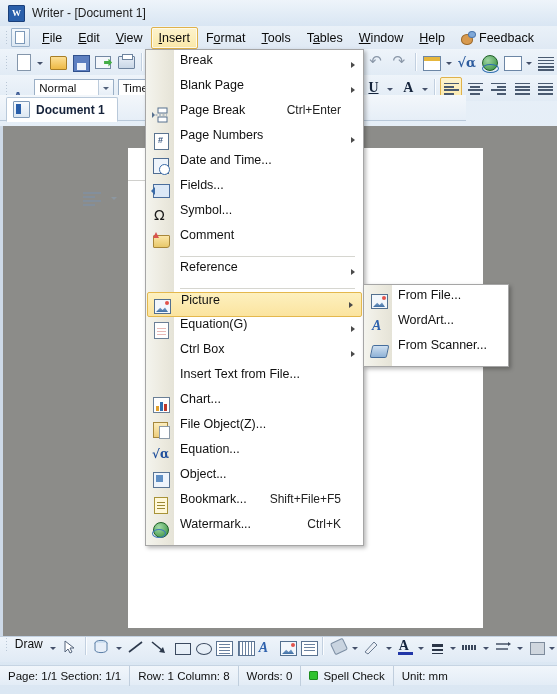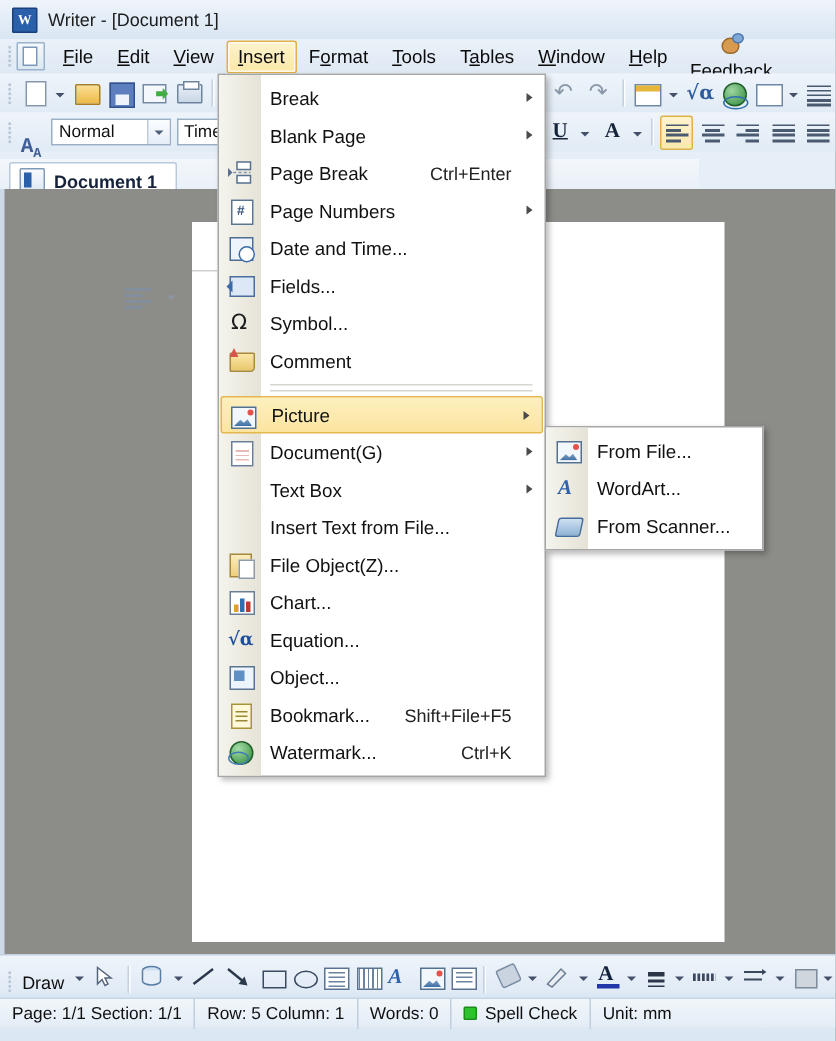--- a/index.html
+++ b/index.html
@@ -30,21 +30,21 @@
     background-image:radial-gradient(#b9c7d6 40%, transparent 41%);
     background-size:3px 3px;}
   .menubar-appico{width:17px;height:17px;margin-right:4px;position:relative;
     background:linear-gradient(180deg,#f4f8fc,#dde8f3);border:1px solid #9bb2cb;border-radius:1px;}
   .menubar-appico::after{content:"";position:absolute;left:3px;top:2px;width:8px;height:11px;
     background:#fff;border:1px solid #7c98b8;}
   .mi{padding:3px 7px;font-size:12.5px;color:#0b0b0b;white-space:nowrap;border:1px solid transparent;border-radius:2px;}
   .mi.active{background:linear-gradient(180deg,#fdf3cd 0%,#fae8a8 100%);
     border:1px solid #e0b24a;box-shadow:inset 0 0 0 1px #fdfaeb;}
   .mi u{text-decoration:underline;}
-  .feedback{display:flex;align-items:center;gap:4px;padding:2px 6px;flex-direction:column;}
+  .feedback{display:flex;align-items:center;gap:4px;padding:2px 6px;}
   .fb-ico{width:15px;height:14px;position:relative;}
   .fb-ico::before{content:"";position:absolute;left:1px;top:3px;width:10px;height:9px;
     border-radius:50% 50% 45% 45%;background:#d89a4e;border:1px solid #9c6a2c;}
   .fb-ico::after{content:"";position:absolute;left:8px;top:0px;width:6px;height:5px;
     background:#7fa8d8;border:1px solid #4d77ad;border-radius:50%;}
 
   
   .tbrow{position:absolute;left:0;width:557px;height:26px;
     background:linear-gradient(180deg,#eef4fa 0%,#e1ebf5 100%);
     display:flex;align-items:center;box-sizing:border-box;padding-left:4px;}
@@ -92,21 +92,21 @@
     font-family:"Liberation Serif",serif;font-style:italic;font-weight:bold;font-size:14px;color:#16253c;}
   .ic-under{left:0;top:0;width:21px;height:21px;display:flex;align-items:center;justify-content:center;
     font-family:"Liberation Serif",serif;font-weight:bold;font-size:14px;color:#16253c;text-decoration:underline;}
   .ic-bigA{left:0;top:0;width:21px;height:21px;display:flex;align-items:center;justify-content:center;
     font-family:"Liberation Serif",serif;font-weight:bold;font-size:14px;color:#16253c;}
   .ic-align{left:3px;top:5px;width:15px;height:12px;}
   .ic-align i{display:block;height:1.8px;background:#4a5a70;margin-bottom:1.7px;}
   .ic-styleA{left:1px;top:12px;font-size:14px;color:#3f5d96;font-family:Liberation Mono, monospace;font-weight:bold;}
 
   
-  .tabstrip{position:absolute;left:0;top:106px;width:466px;height:25px;
+  .tabstrip{position:absolute;left:0;top:95px;width:466px;height:25px;
     background:linear-gradient(180deg,#f3f7fb,#e6eef7);border-bottom:1px solid #b9c9da;}
   .doctab{position:absolute;left:6px;top:2px;height:23px;padding:0 12px 0 6px;display:flex;align-items:center;gap:6px;
     background:#ffffff;border:1px solid #b9c9da;border-bottom:1px solid #fff;border-radius:2px 2px 0 0;}
   .doctab .dico{width:15px;height:15px;background:linear-gradient(180deg,#f7fafd,#dde8f3);
     border:1px solid #7f9ab8;border-radius:1px;position:relative;}
   .doctab .dico::after{content:"";position:absolute;left:2px;top:2px;width:5px;height:10px;background:#2a5faa;}
   .doctab span{font-size:12px;font-weight:bold;color:#15223a;}
 
   
   .canvas{position:absolute;left:0;top:126px;width:557px;height:510px;background:#8c8c89;
@@ -115,21 +115,21 @@
   .page-top-notch{position:absolute;left:125px;top:22px;width:42px;height:32px;background:#fff;
     border-right:1px solid #d0d0cd;border-bottom:1px solid #d0d0cd;}
   .float-ico{position:absolute;left:80px;top:66px;width:26px;height:14px;opacity:.55;}
   .float-ico i{display:block;height:2px;background:#7d93ad;margin-bottom:2px;}
   .float-ico .c{position:absolute;right:-8px;top:5px;border-left:3px solid transparent;
     border-right:3px solid transparent;border-top:3px solid #8ca0b6;}
 
   
   .drawbar{position:absolute;left:0;top:636px;width:557px;height:26px;
     background:linear-gradient(180deg,#eef4fa 0%,#e0eaf5 100%);
-    display:flex;align-items:flex-end;padding-left:4px;box-sizing:border-box;border-top:1px solid #c3d1e1;}
+    display:flex;align-items:flex-start;padding-left:4px;box-sizing:border-box;border-top:1px solid #c3d1e1;}
   .drawbar .lbl{font-size:12px;color:#0f0f0f;padding:0 4px;}
   .dbtn{width:21px;height:21px;position:relative;margin:0 1px;}
   .sh-rect{position:absolute;left:4px;top:6px;width:14px;height:10px;border:1.4px solid #3b4a60;}
   .sh-ell{position:absolute;left:4px;top:6px;width:14px;height:10px;border:1.4px solid #3b4a60;border-radius:50%;}
   .sh-txt{position:absolute;left:3px;top:4px;width:15px;height:13px;background:#fff;border:1px solid #5b7391;}
   .sh-txt i{display:block;height:1.4px;background:#6b82a0;margin:1.6px 2px;}
   .sh-wa{position:absolute;left:3px;top:3px;font-size:14px;font-weight:bold;font-style:italic;color:#2f62ad;
     font-family:"Liberation Serif",serif;}
   .sh-bucket{position:absolute;left:4px;top:3px;width:12px;height:11px;background:#c9d4e0;
     border:1px solid #7c8ea3;transform:rotate(-25deg);border-radius:2px;}
@@ -148,21 +148,21 @@
   .sb-cell.last{border-right:none;}
   .sb-dot{width:7px;height:7px;background:#2fc22f;border:1px solid #1d8c1d;border-radius:1px;}
 
   
   .menu{position:absolute;background:#fff;border:1px solid #a6a6a6;
     box-shadow:2px 2px 4px rgba(0,0,0,.28);box-sizing:border-box;}
   .menu .gutter{position:absolute;left:0;top:0;bottom:0;width:28px;
     background:linear-gradient(90deg,#f4f4ee 0%,#eceadf 60%,#e5e3d7 100%);}
   .menu-main{left:145px;top:49px;width:219px;padding:3px 0;}
   .menu-sub{left:363px;top:284px;width:146px;padding:3px 0;}
-  .row{position:relative;height:25px;display:flex;align-items:center;padding-left:34px;box-sizing:border-box;
+  .row{position:relative;height:25px;display:flex;align-items:flex-start;padding-left:34px;box-sizing:border-box;
        font-size:12.5px;color:#111;white-space:nowrap;z-index:2;}
   .row .acc{position:absolute;right:22px;font-size:12px;color:#222;}
   .row .arrow{position:absolute;right:8px;top:9px;width:0;height:0;
     border-top:3.5px solid transparent;border-bottom:3.5px solid transparent;border-left:4px solid #4a4a4a;}
   .row.hl{background:linear-gradient(180deg,#fdf0bf 0%,#fbe49f 100%);
     border:1px solid #e4b84d;border-radius:2px;margin:0 1px;padding-left:33px;}
   .divider{height:1px;background:#d6d6d0;margin:3px 8px 3px 34px;position:relative;z-index:2;}
   .rowico{position:absolute;left:5px;top:3px;width:19px;height:19px;}
   .row.hl .rowico{left:4px;}
 
@@ -477,21 +477,21 @@
         <span class="sh-cube"></span>
       </div>
     <div class="caret"></div>
   </div>
 
   <div class="statusbar">
     <div class="sb-cell">
         <span>Page: 1/1 Section: 1/1</span>
       </div>
     <div class="sb-cell">
-        <span>Row: 5 Column: 1</span>
+        <span>Row: 1 Column: 8</span>
       </div>
     <div class="sb-cell">
         <span>Words: 0</span>
       </div>
     <div class="sb-cell">
       <span class="sb-dot"></span>
       <span>Spell Check</span>
     </div>
     <div class="sb-cell last">
         <span>Unit: mm</span>
@@ -543,62 +543,66 @@
         </span>
         <span>Symbol...</span>
       </div>
       <div class="row">
         <span class="rowico">
           <span class="mic mic-comment"></span>
         </span>
         <span>Comment</span>
       </div>
       <div class="divider"></div>
+      <div class="row">
+        <span>Reference</span>
+        <span class="arrow"></span>
+      </div>
       <div class="divider"></div>
       <div class="row hl">
         <span class="rowico">
           <span class="mic mic-pic">
             <span class="sun"></span>
           </span>
         </span>
         <span>Picture</span>
         <span class="arrow"></span>
       </div>
       <div class="row">
         <span class="rowico">
           <span class="mic mic-wm"></span>
         </span>
-        <span>Document(G)</span>
+        <span>Equation(G)</span>
         <span class="arrow"></span>
       </div>
       <div class="row">
-        <span>Text Box</span>
+        <span>Ctrl Box</span>
         <span class="arrow"></span>
       </div>
       <div class="row">
         <span>Insert Text from File...</span>
-      </div>
-      <div class="row">
-        <span class="rowico">
-          <span class="mic mic-fileobj"></span>
-        </span>
-        <span>File Object(Z)...</span>
       </div>
       <div class="row">
         <span class="rowico">
           <span class="mic mic-chart">
             <i style="left:2px;height:5px;background:#e0a02c"></i>
             <i style="left:6px;height:9px;background:#2f6fb0"></i>
             <i style="left:10px;height:7px;background:#c0392b"></i>
           </span>
         </span>
         <span>Chart...</span>
       </div>
       <div class="row">
         <span class="rowico">
+          <span class="mic mic-fileobj"></span>
+        </span>
+        <span>File Object(Z)...</span>
+      </div>
+      <div class="row">
+        <span class="rowico">
           <span class="mic mic-eq">√α</span>
         </span>
         <span>Equation...</span>
       </div>
       <div class="row">
         <span class="rowico">
           <span class="mic mic-obj"></span>
         </span>
         <span>Object...</span>
       </div>

